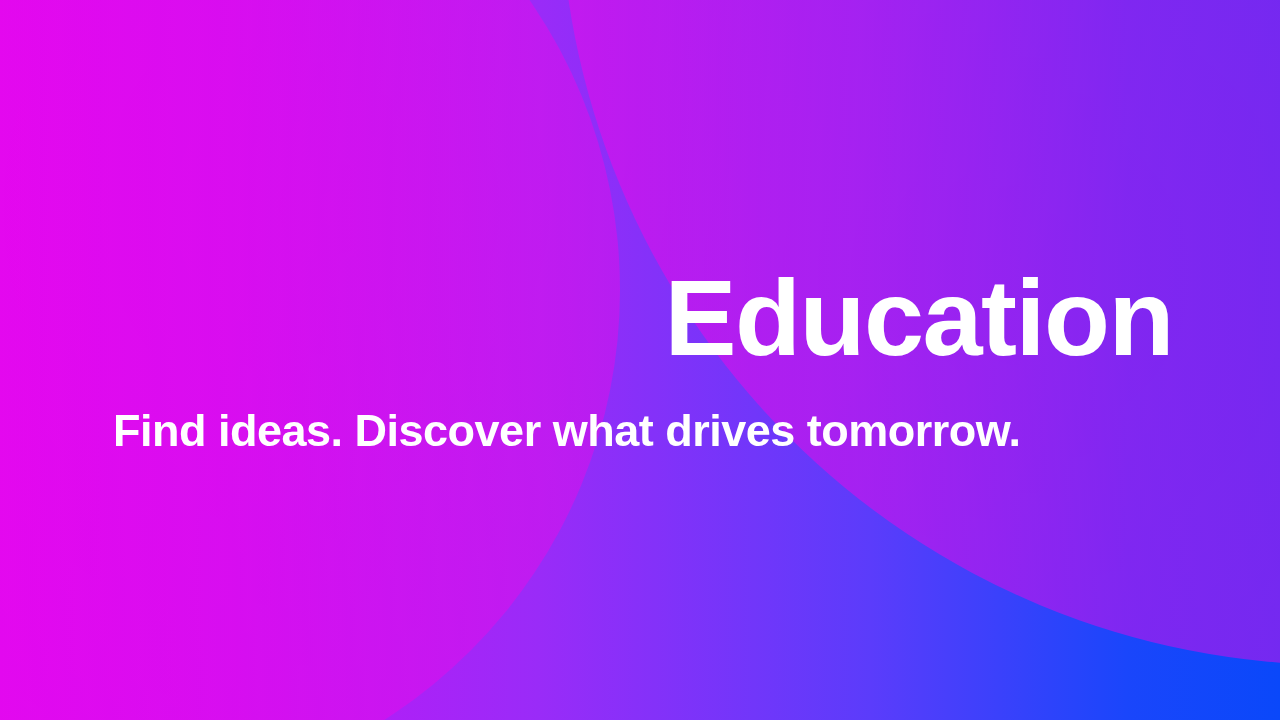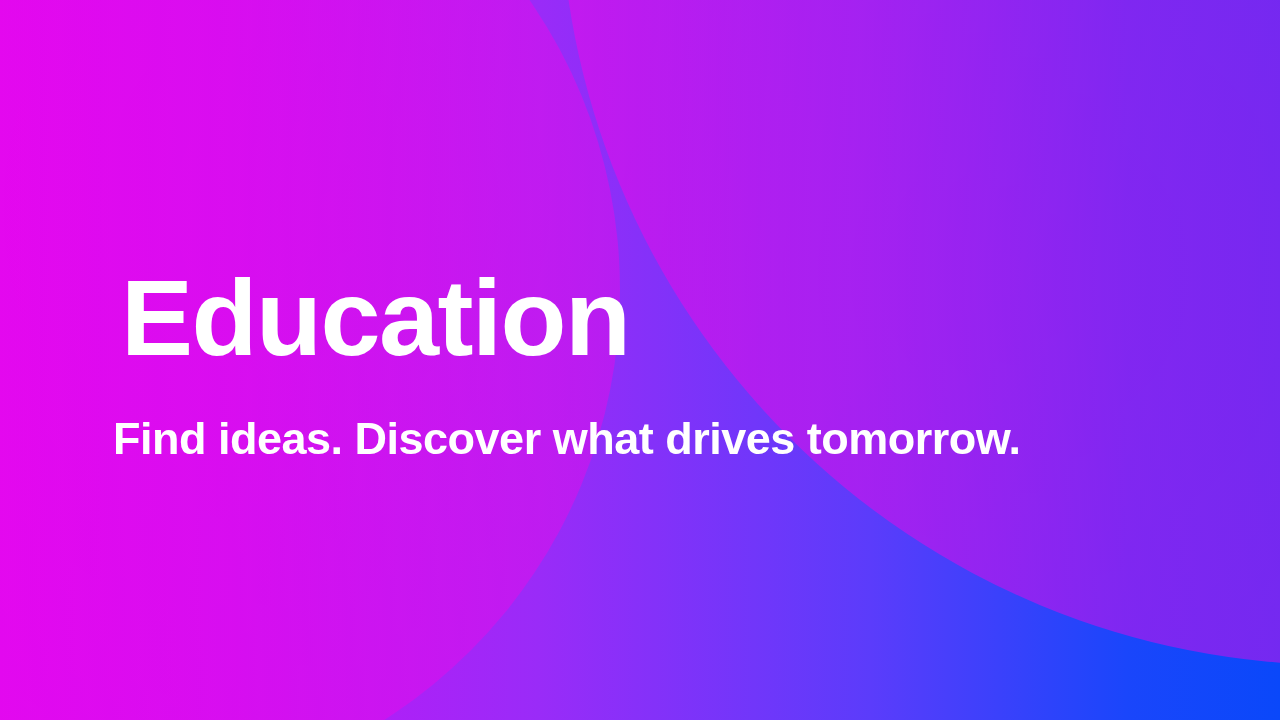--- a/index.html
+++ b/index.html
@@ -54,27 +54,28 @@
     left: 113px;
     top: 0;
     width: 1060px;
     height: 720px;
     display: flex;
     flex-direction: column;
     justify-content: center;
     z-index: 5;
   }
   #hero-title {
-    margin: 8px;
+    margin: 0;
     color: #ffffff;
     font-size: 108px;
     line-height: 1.0;
     font-weight: 700;
     letter-spacing: -1.5px;
     white-space: nowrap;
+    text-align: right;
   }
   #hero-subtitle {
     margin: 34px 0 0 0;
     color: #ffffff;
     font-size: 45px;
     line-height: 1.1;
     font-weight: 700;
     letter-spacing: -0.5px;
     white-space: nowrap;
   }

